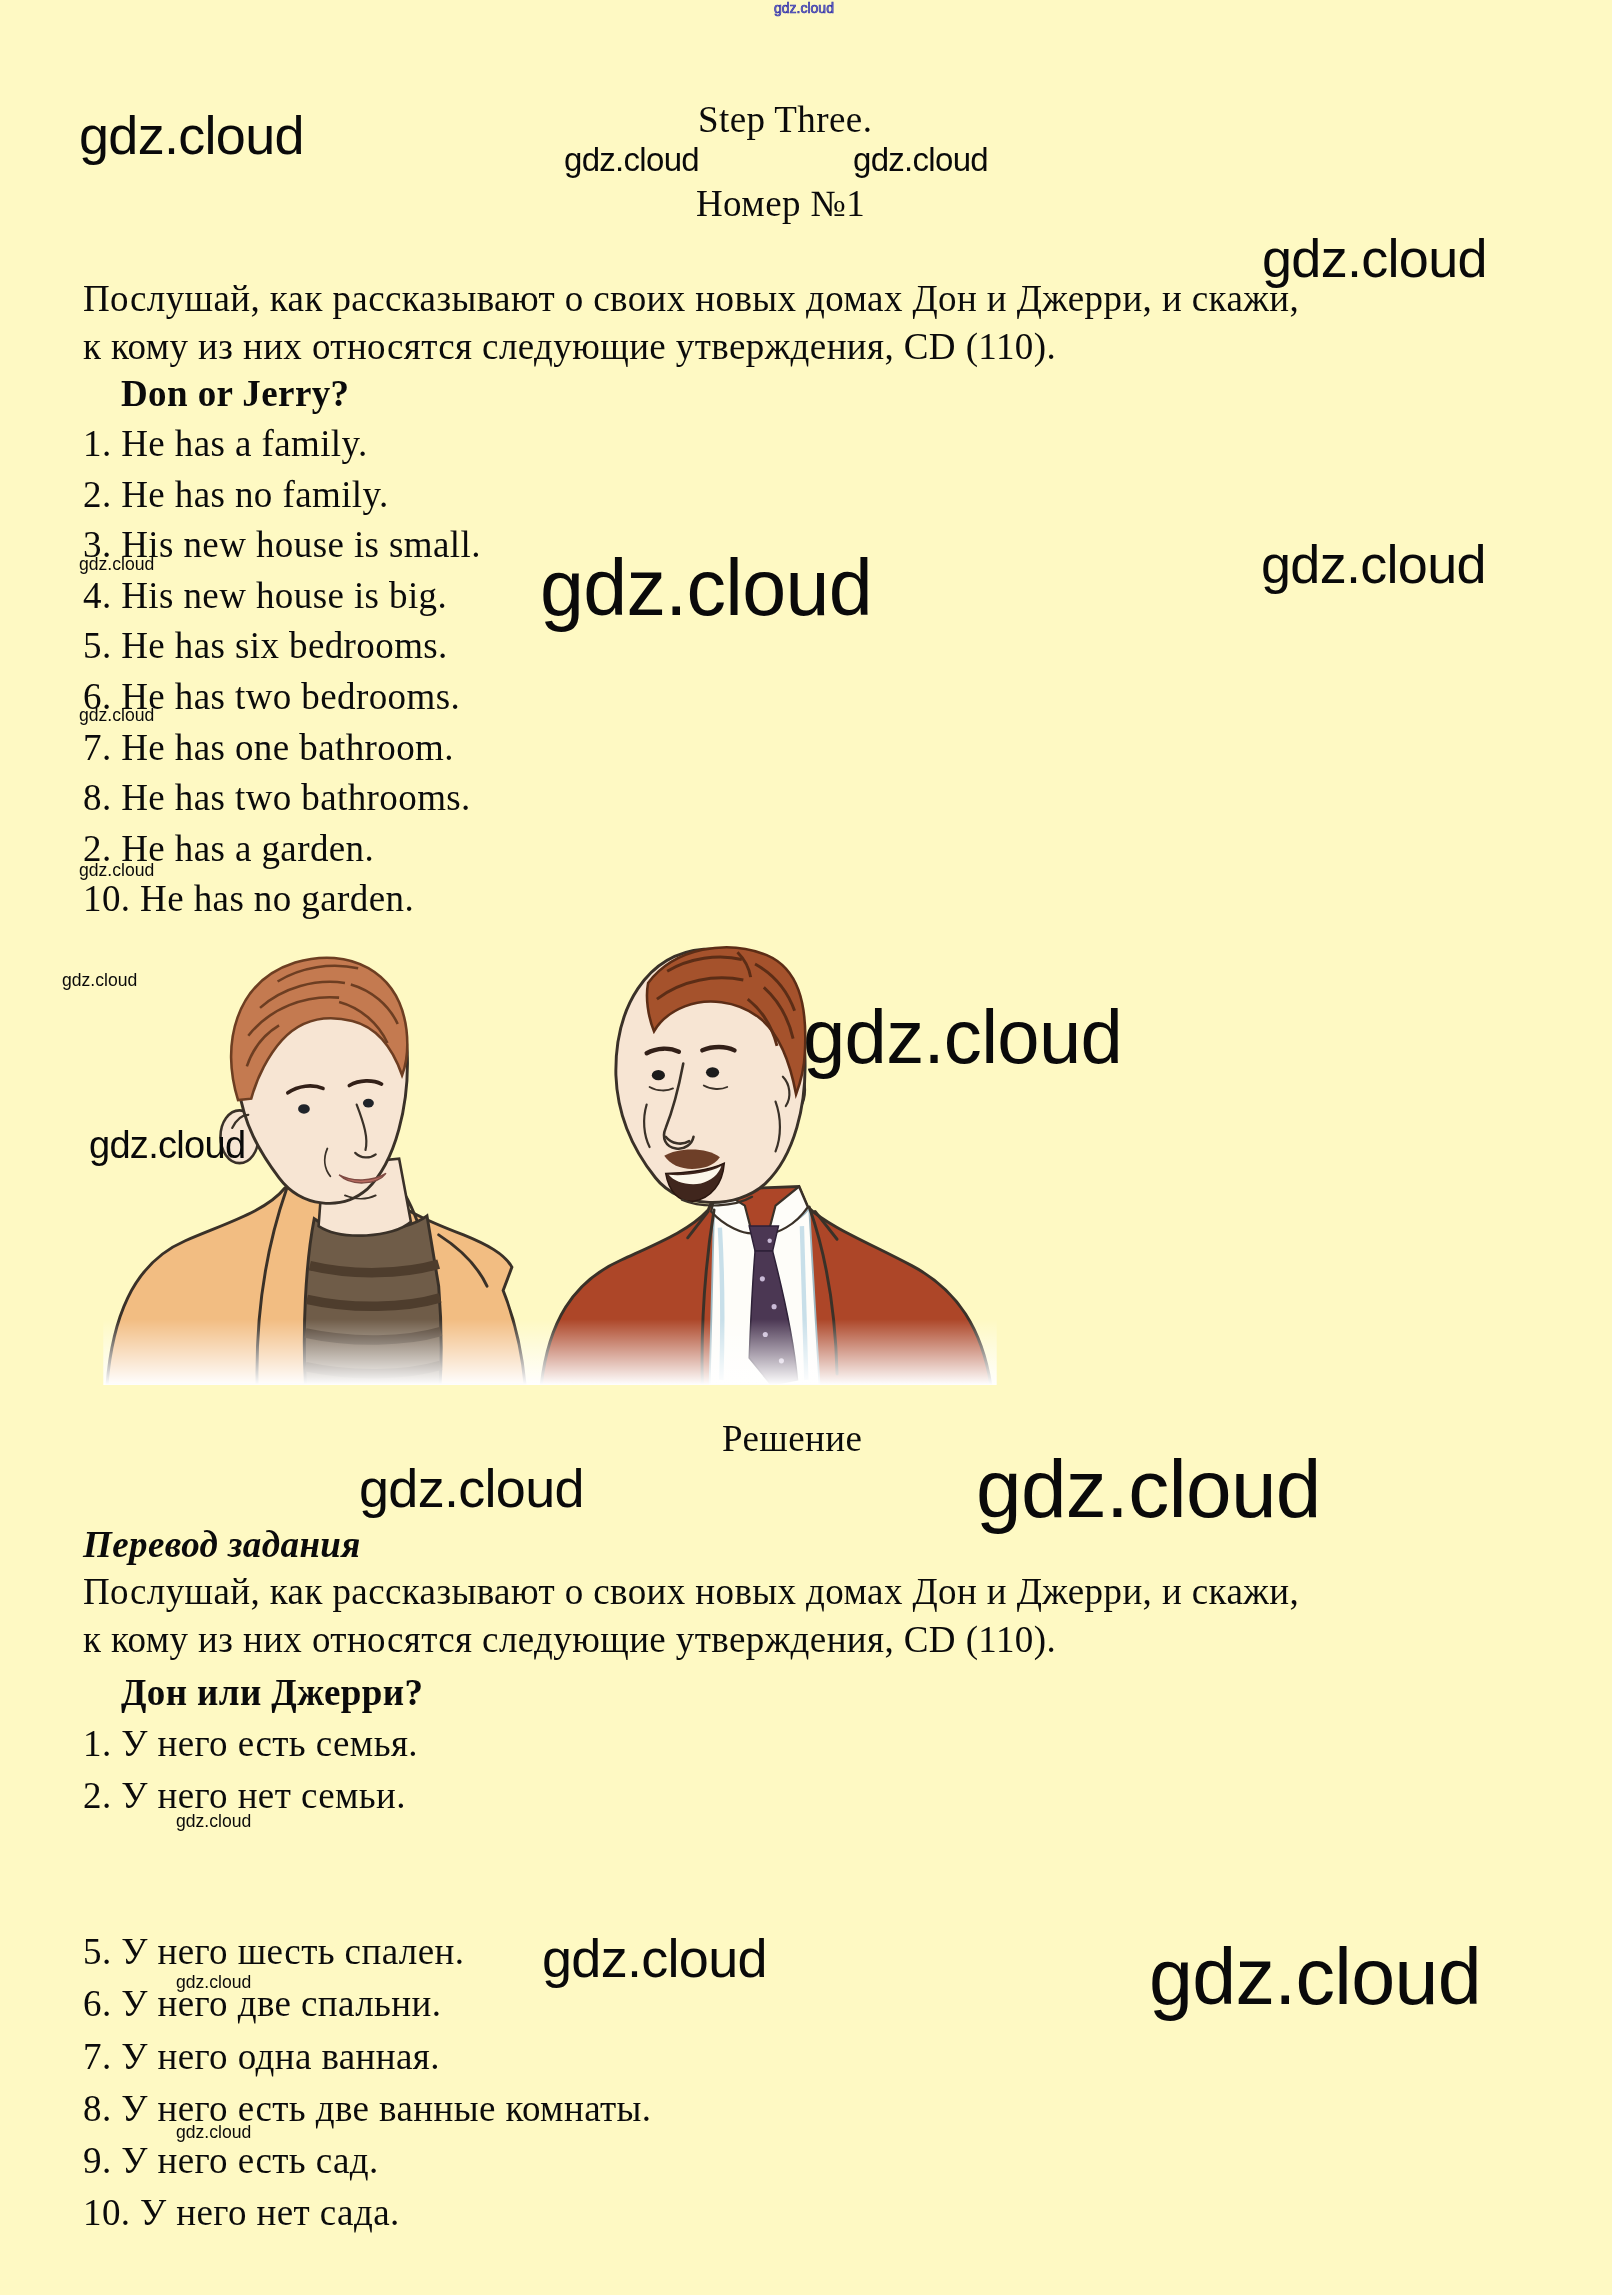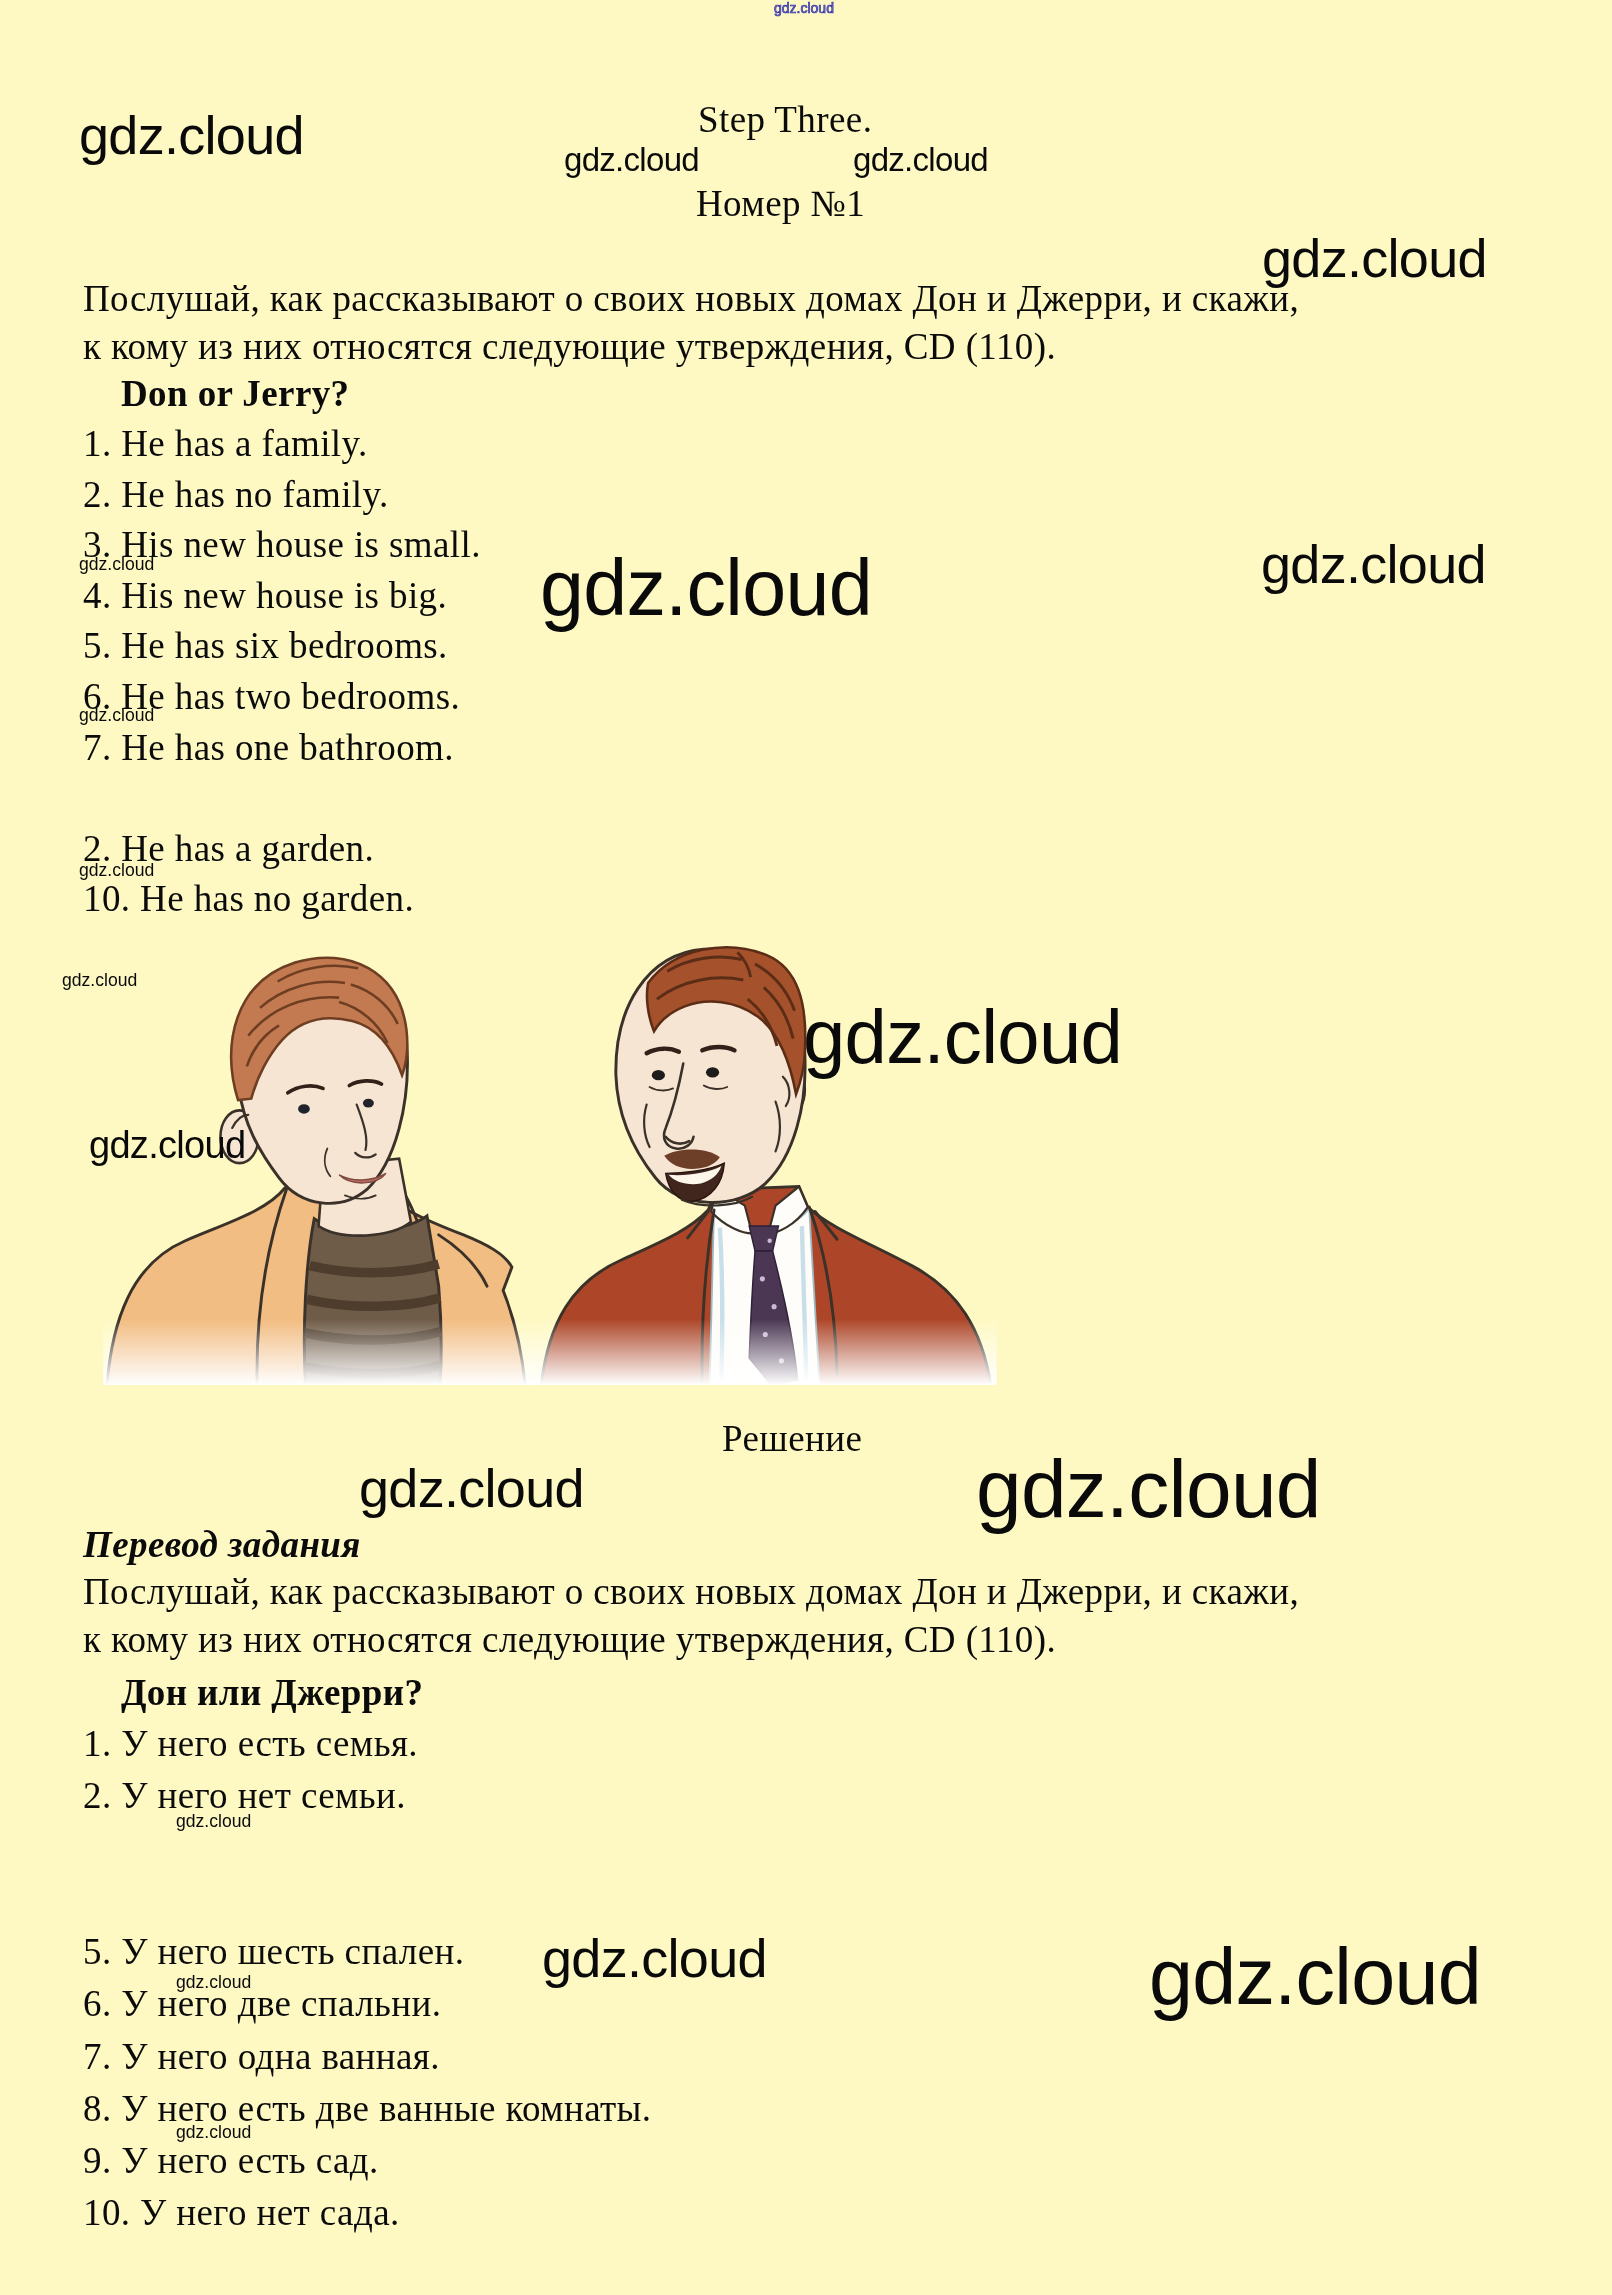--- a/index.html
+++ b/index.html
@@ -70,20 +70,21 @@
   <div class="txt" style="left:83px;top:328px;">к кому из них относятся следующие утверждения, CD (110).</div>
   <div class="txt bold" style="left:83px;top:375px;">Don or Jerry?</div>
 
   <div class="txt" style="left:83px;top:425px;">1. He has a family.</div>
   <div class="txt" style="left:83px;top:476px;">2. He has no family.</div>
   <div class="txt" style="left:83px;top:526px;">3. His new house is small.</div>
   <div class="txt" style="left:83px;top:577px;">4. His new house is big.</div>
   <div class="txt" style="left:83px;top:627px;">5. He has six bedrooms.</div>
   <div class="txt" style="left:83px;top:678px;">6. He has two bedrooms.</div>
   <div class="txt" style="left:83px;top:729px;">7. He has one bathroom.</div>
+  <div class="txt" style="left:83px;top:779px;">8. He has two bathrooms.</div>
   <div class="txt" style="left:83px;top:830px;">2. He has a garden.</div>
   <div class="txt" style="left:83px;top:880px;">10. He has no garden.</div>
 
   <svg class="fig" viewBox="0 0 1220 635" role="img" aria-label="two men talking">
     <defs>
       <linearGradient id="fade" x1="0" y1="0" x2="0" y2="1">
         <stop offset="0" stop-color="#ffffff" stop-opacity="0"></stop>
         <stop offset="1" stop-color="#ffffff"></stop>
       </linearGradient>
     </defs>

